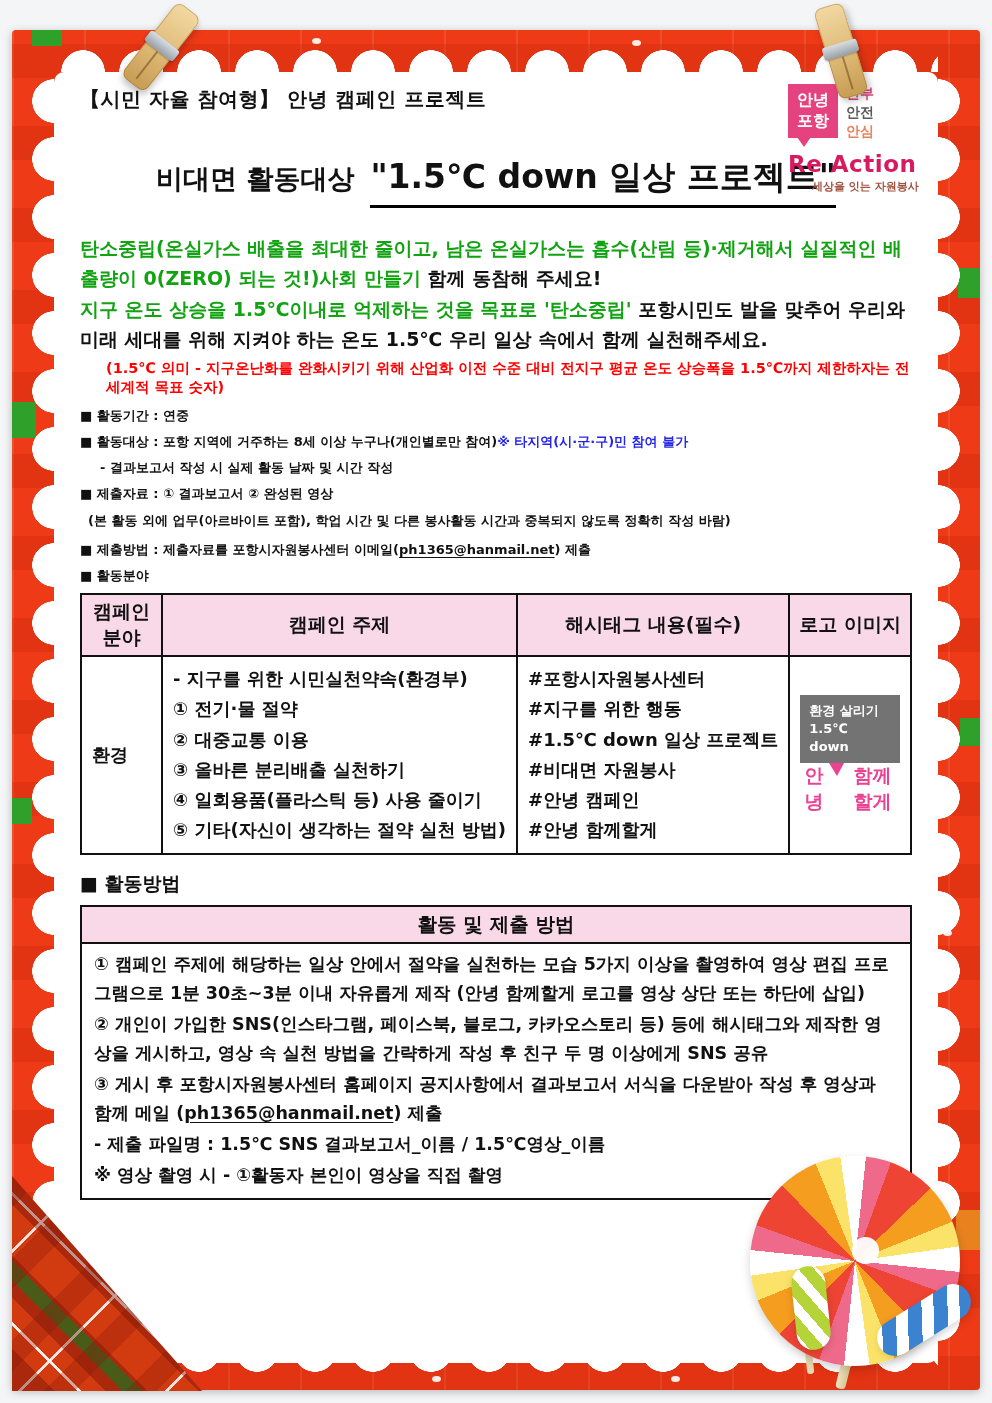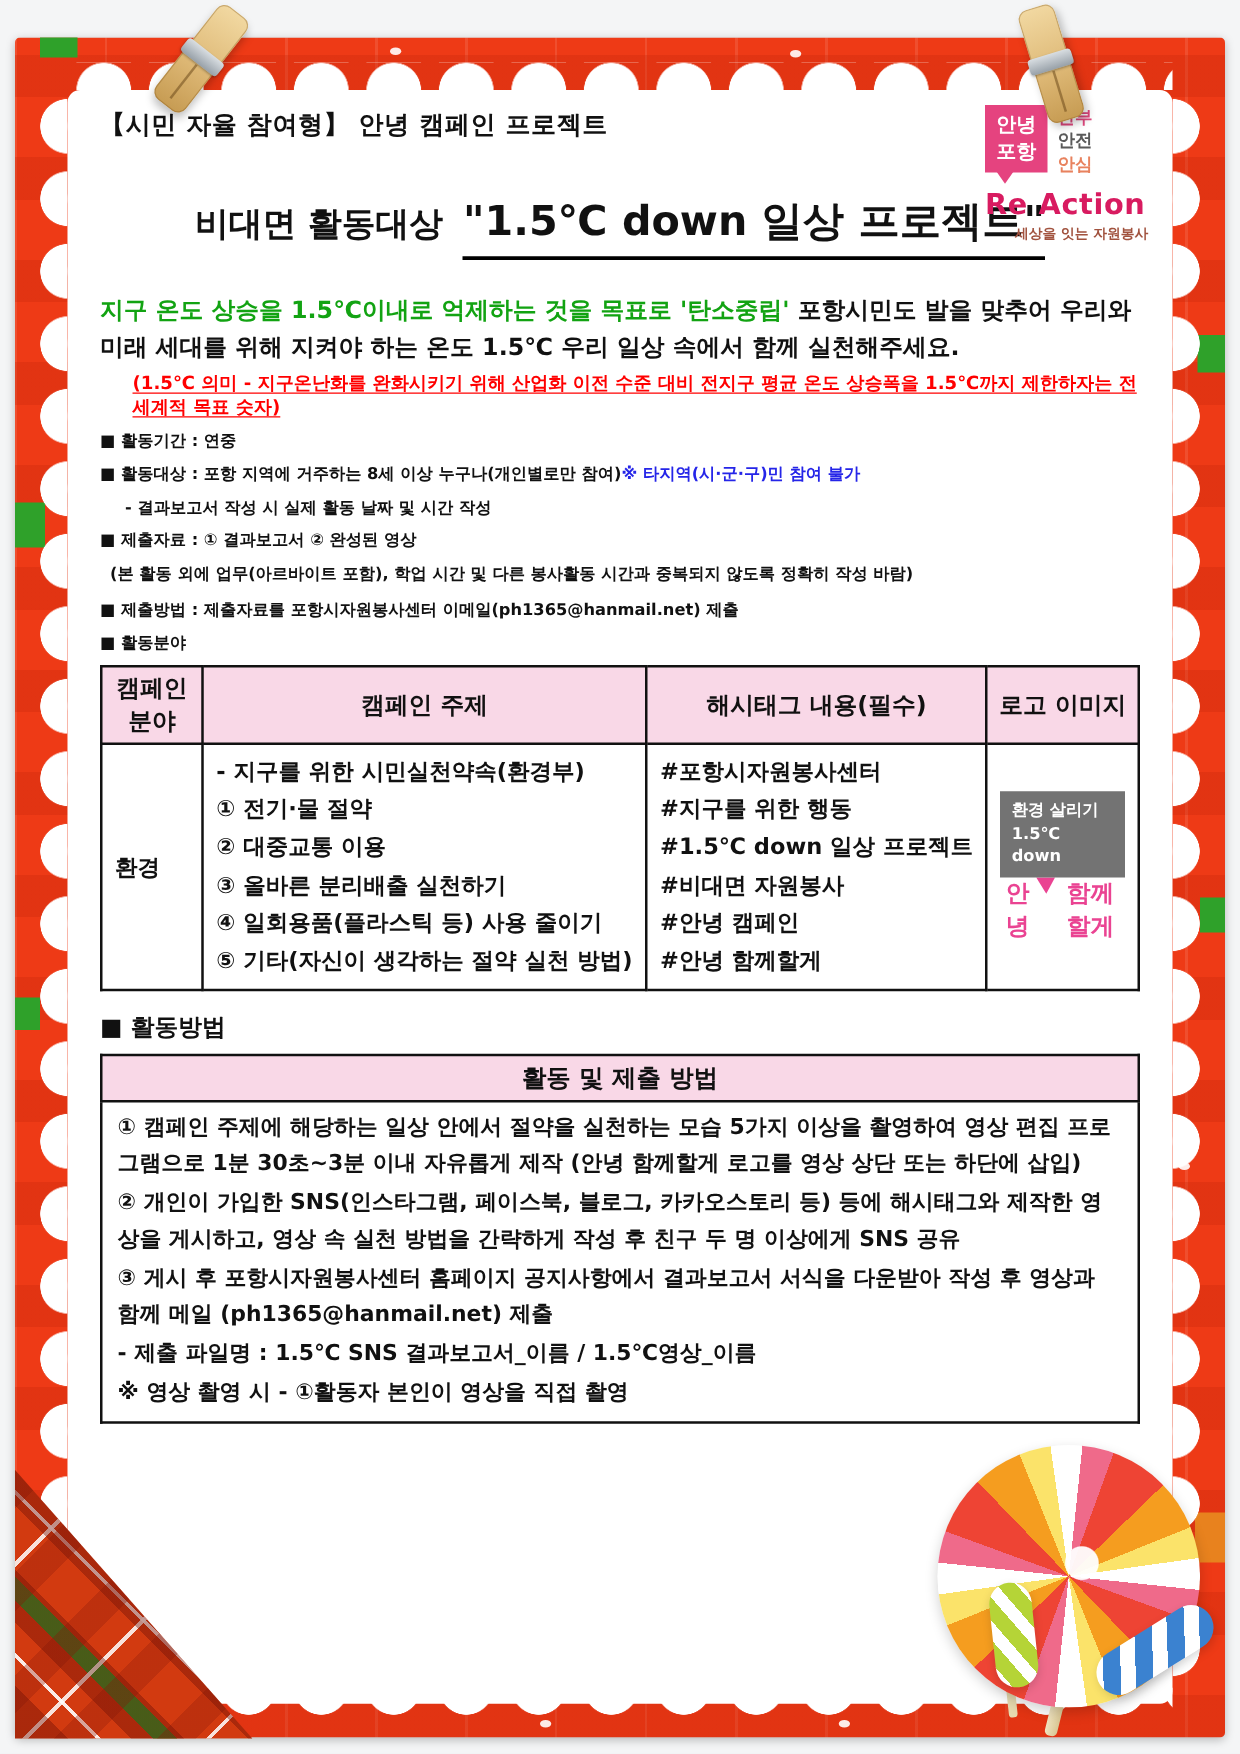--- a/index.html
+++ b/index.html
@@ -57,28 +57,28 @@
   .badge-reaction{color:#d81b60;font-weight:800;font-size:23px;margin-top:10px;letter-spacing:0.5px;}
   .badge-tagline{font-size:11px;color:#a1523e;font-weight:800;margin-top:2px;margin-left:24px;}
   
   .header-tag{font-size:20px;letter-spacing:0.5px;}
   .title-line{text-align:center;margin-top:42px;white-space:nowrap;}
   .title-prefix{font-size:27px;margin-right:16px;font-weight:800;}
   .title-main{font-size:33px;font-weight:800;border-bottom:3px solid #000;padding-bottom:5px;display:inline-block;}
   .intro{margin-top:26px;}
   .intro-p{margin:0 0 2px 0;font-size:19px;line-height:1.56;}
   .green{color:#12a312;}
-  .intro-note{color:#ff0000;font-size:14.5px;text-decoration:underline;text-underline-offset:3px;margin:4px 0 0 26px;}
+  .intro-note{color:#ff0000;font-size:14.5px;text-underline-offset:3px;margin:4px 0 0 26px;}
   .details{margin-top:10px;}
   .d-line{font-size:13px;line-height:1.32;margin:9px 0;}
   .indent-a{padding-left:20px;}
   .indent-b{padding-left:8px;line-height:1.6;}
   .blue{color:#2525e8;}
   .red-u{color:#ff0000;text-decoration:underline;text-underline-offset:4px;}
-  .u{text-underline-offset:3px;text-align:center;}
+  .u{text-decoration:underline;text-underline-offset:3px;text-align:center;}
   
   .t1{width:100%;border-collapse:collapse;margin-top:8px;}
   .t1 th,.t1 td{border:2px solid #111;}
   .t1 th{background:#f9d8e7;font-size:19px;padding:4px 2px;font-weight:800;}
   .t1 td{padding:7px 10px;vertical-align:middle;font-size:18px;}
   .t1-cat{text-align:left;font-size:19px;}
   .t1-topics div,.t1-tags div{line-height:1.68;white-space:nowrap;}
   .t1-logo{text-align:center;}
   .logo-bubble{position:relative;display:inline-block;background:#737373;color:#fff;font-size:13px;
     font-weight:800;line-height:1.4;padding:7px 9px;text-align:left;}
@@ -149,20 +149,21 @@
 
   <div class="paper">
 
     <div class="header-tag">【시민 자율 참여형】  안녕 캠페인 프로젝트</div>
 
     <div class="title-line">
       <span class="title-prefix">비대면 활동대상</span><span class="title-main">"1.5℃ down 일상 프로젝트"</span>
     </div>
 
     <div class="intro">
+      <p class="intro-p"><span class="green">탄소중립(온실가스 배출을 최대한 줄이고, 남은 온실가스는 흡수(산림 등)·제거해서 실질적인 배출량이 0(ZERO) 되는 것!)사회 만들기</span><span> 함께 동참해 주세요!</span></p>
       <p class="intro-p"><span class="green">지구 온도 상승을 1.5℃이내로 억제하는 것을 목표로 '탄소중립'</span><span> 포항시민도 발을 맞추어 우리와 미래 세대를 위해 지켜야 하는 온도 1.5℃ 우리 일상 속에서 함께 실천해주세요.</span></p>
       <div class="intro-note">(1.5℃ 의미 - 지구온난화를 완화시키기 위해 산업화 이전 수준 대비 전지구 평균 온도 상승폭을 1.5℃까지 제한하자는 전세계적 목표 숫자)</div>
     </div>
 
     <div class="details">
       <div class="d-line"><span>■ 활동기간 : 연중</span></div>
       <div class="d-line"><span>■ 활동대상 : 포항 지역에 거주하는 8세 이상 누구나(개인별로만 참여)</span><span class="blue">※ 타지역(시·군·구)민 참여 불가</span></div>
       <div class="d-line indent-a"><span>- 결과보고서 작성 시 실제 활동 날짜 및 시간 작성</span></div>
       <div class="d-line"><span>■ 제출자료 : ① 결과보고서 ② 완성된 영상</span></div>
       <div class="d-line indent-b"><span>(본 활동 외에 업무(아르바이트 포함), 학업 시간 및 다른 봉사활동 시간과 중복되지 않도록 정확히 작성 바람)</span></div>

